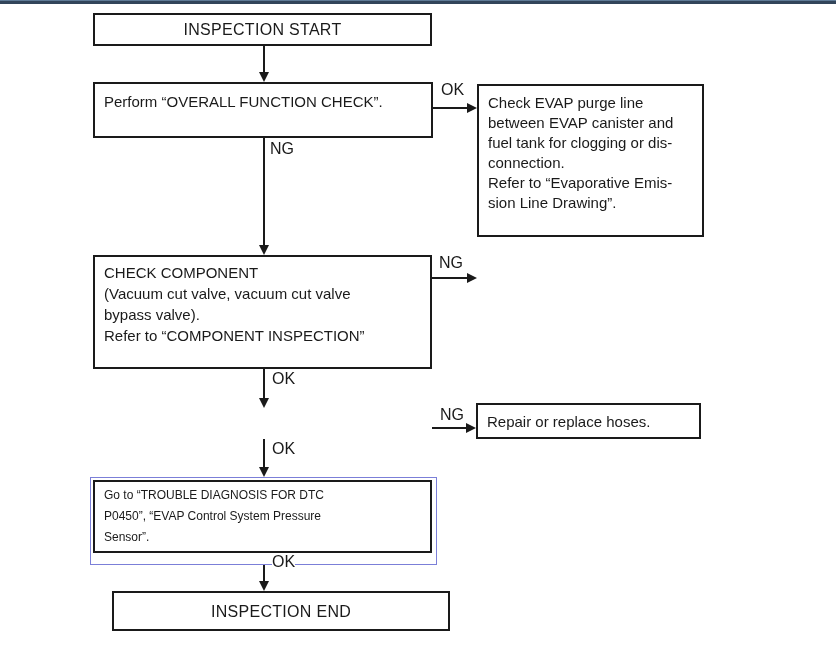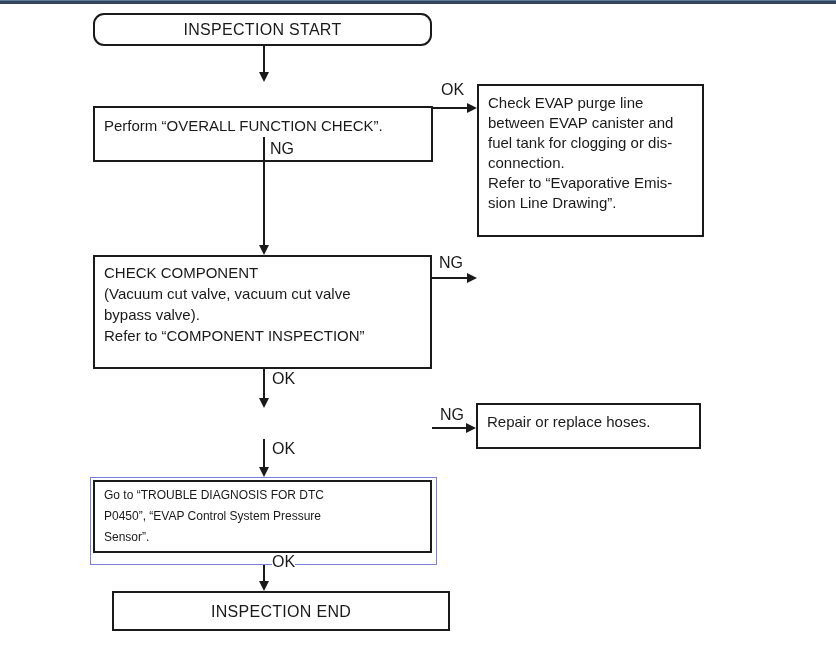--- a/index.html
+++ b/index.html
@@ -26,28 +26,28 @@
     font-size: 15px;
     line-height: 21px;
     white-space: pre-line;
     color: #1a1a1a;
   }
   .center {
     display: flex; align-items: center; justify-content: center;
     white-space: nowrap; font-size: 16px; letter-spacing: 0.3px;
   }
 
-  .n-start     { left: 93px;  top: 13px;  width: 339px; height: 33px; border-radius: 11px; }
-  .n-overall   { left: 93px;  top: 82px;  width: 340px; height: 56px;  padding: 7px 9px; margin-top: 24px; }
+  .n-start     { left: 93px;  top: 13px;  width: 339px; height: 33px; }
+  .n-overall   { left: 93px;  top: 82px;  width: 340px; height: 56px;  padding: 7px 9px; }
   .n-component { left: 93px;  top: 255px; width: 339px; height: 114px; padding: 5px 9px; }
   .n-bypass    { left: 95px;  top: 408px; width: 337px; height: 31px;  padding: 4px 9px; }
   .n-end       { left: 112px;  top: 591px; width: 338px; height: 40px; }
   .n-side1     { left: 477px; top: 84px;  width: 227px; height: 153px; padding: 7px 9px; line-height: 20px; }
   .n-side2     { left: 477px; top: 253px; width: 227px; height: 51px;  padding: 4px 9px; }
-  .n-side3     { left: 476px; top: 403px; width: 225px; height: 46px;  padding: 6px 9px; }
+  .n-side3     { left: 476px; top: 403px; width: 225px; height: 36px;  padding: 6px 9px; }
 
   .n-goto-wrap {
     position: absolute; left: 90px; top: 477px; width: 347px; height: 88px;
     border: 1px solid #7b7fd8; box-sizing: border-box; background: #ffffff;
   }
   .n-goto {
     position: absolute; left: 2px; top: 2px; width: 339px; height: 73px;
     border: 2px solid #1a1a1a; box-sizing: border-box;
     padding: 3px 9px; font-size: 12px; line-height: 21px; white-space: pre-line;
   }

